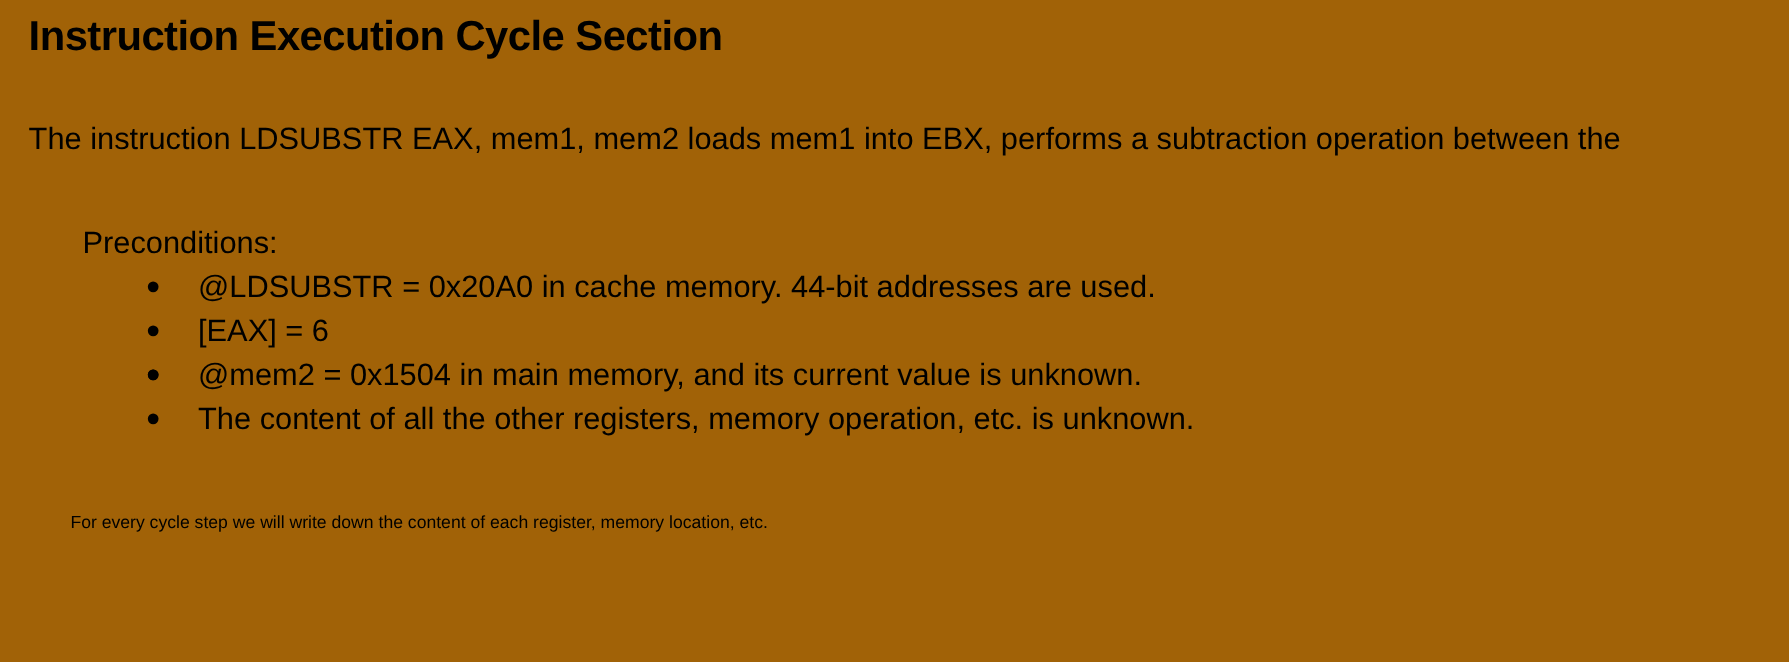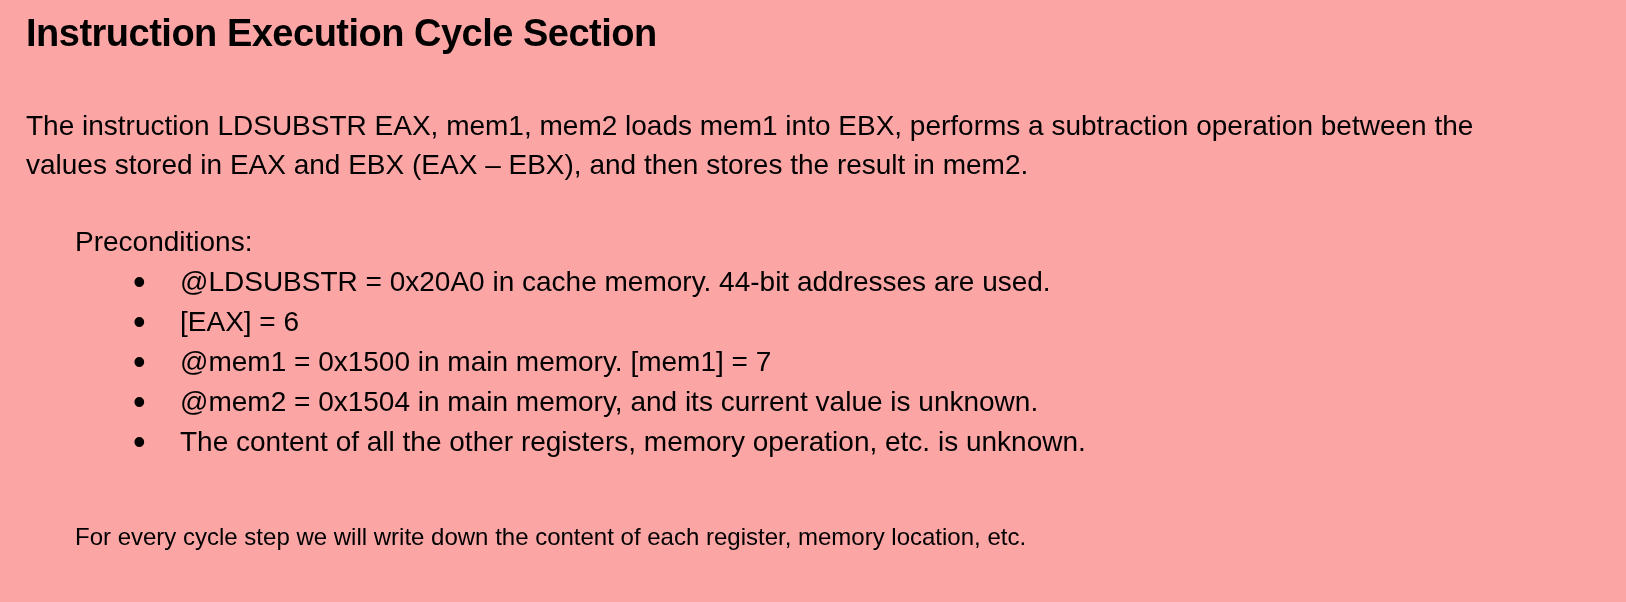--- a/index.html
+++ b/index.html
@@ -8,37 +8,37 @@
     height: 602px;
     background: #ffffff;
     color: #000000;
     font-family: "Liberation Sans", sans-serif;
     overflow: hidden;
   }
   .page {
     width: 1626px;
     height: 602px;
     padding: 10px 0 0 26px;
-    background: #fca5a5;
+    background: #a16207;
   }
   .doc-title {
     font-size: 38px;
     font-weight: 700;
     line-height: 46px;
     letter-spacing: -0.5px;
     white-space: nowrap;
   }
   .intro {
     margin-top: 50px;
     font-size: 28px;
     line-height: 39px;
   }
   .intro-line { white-space: nowrap; }
   .preconditions-label {
-    margin-top: 38px;
+    margin-top: 56px;
     margin-left: 49px;
     font-size: 28px;
     line-height: 40px;
     white-space: nowrap;
   }
   ul.preconditions {
     list-style: none;
     margin: 0;
     padding: 0;
   }
@@ -51,52 +51,50 @@
   }
   ul.preconditions li .bullet {
     position: absolute;
     left: 107px;
     top: 0;
     font-size: 36px;
     line-height: 40px;
   }
   .closing {
     margin-top: 55px;
-    margin-left: 49px;
-    font-size: 24px;
+    margin-left: 38px;
+    font-size: 16px;
     line-height: 40px;
     white-space: nowrap;
   }
 </style>
 </head>
 <body>
 
 <div class="page">
 
   <h1 class="doc-title">Instruction Execution Cycle Section</h1>
 
   <div class="intro">
     <div class="intro-line">The instruction LDSUBSTR EAX, mem1, mem2 loads mem1 into EBX, performs a subtraction operation between the</div>
-    <div class="intro-line">values stored in EAX and EBX (EAX – EBX), and then stores the result in mem2.</div>
   </div>
 
   <div class="preconditions-label">Preconditions:</div>
 
   <ul class="preconditions">
     <li>
       <span class="bullet">•</span>
       <span>@LDSUBSTR = 0x20A0 in cache memory. 44-bit addresses are used.</span>
     </li>
     <li>
       <span class="bullet">•</span>
       <span>[EAX] = 6</span>
     </li>
     <li>
       <span class="bullet">•</span>
-      <span>@mem1 = 0x1500 in main memory. [mem1] = 7</span>
     </li>
     <li>
       <span class="bullet">•</span>
       <span>@mem2 = 0x1504 in main memory, and its current value is unknown.</span>
     </li>
     <li>
       <span class="bullet">•</span>
       <span>The content of all the other registers, memory operation, etc. is unknown.</span>
     </li>
   </ul>

